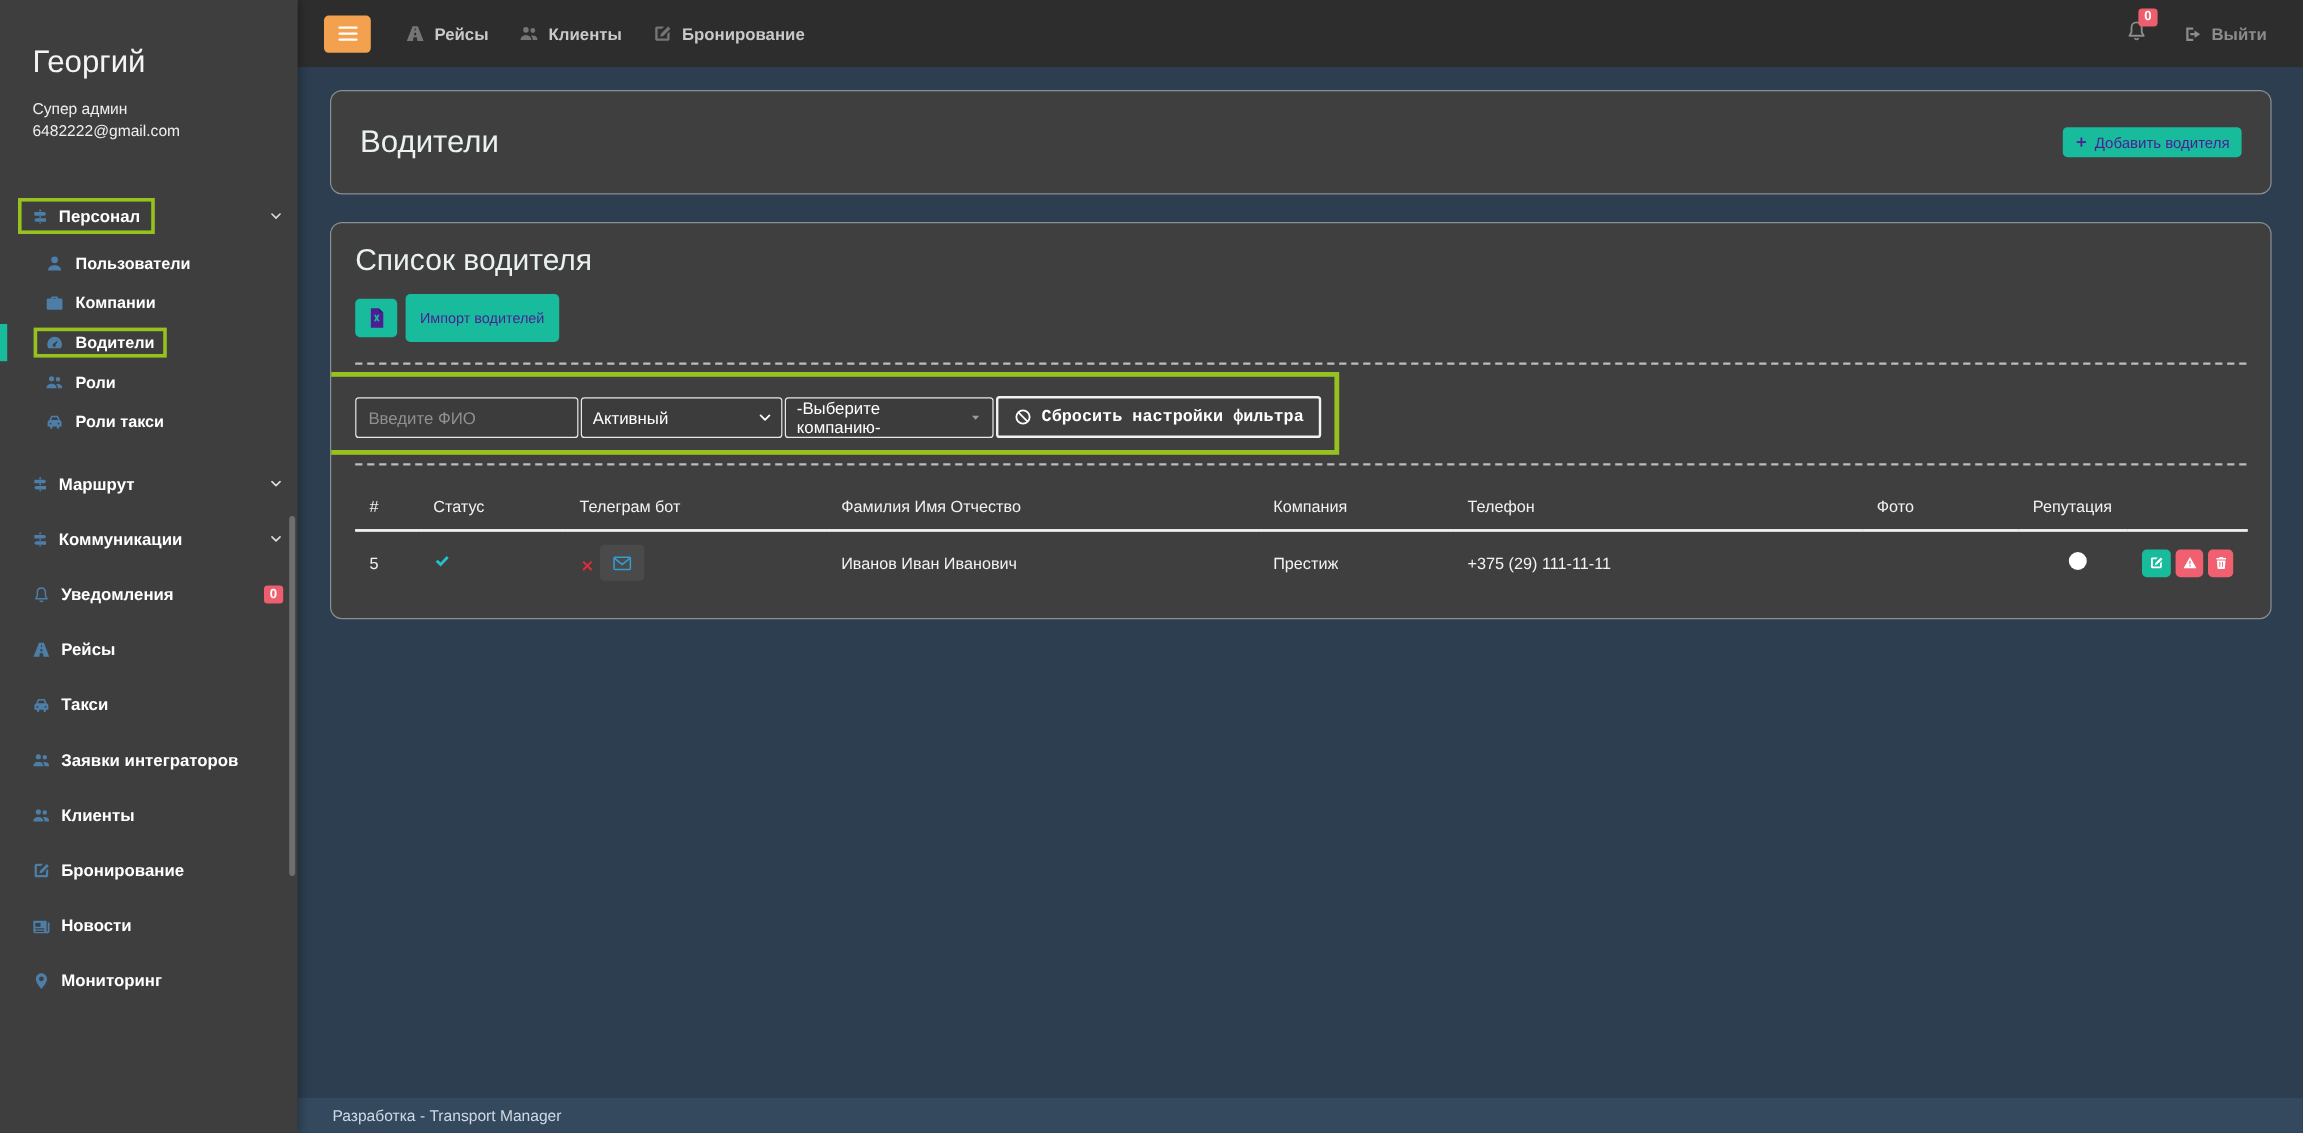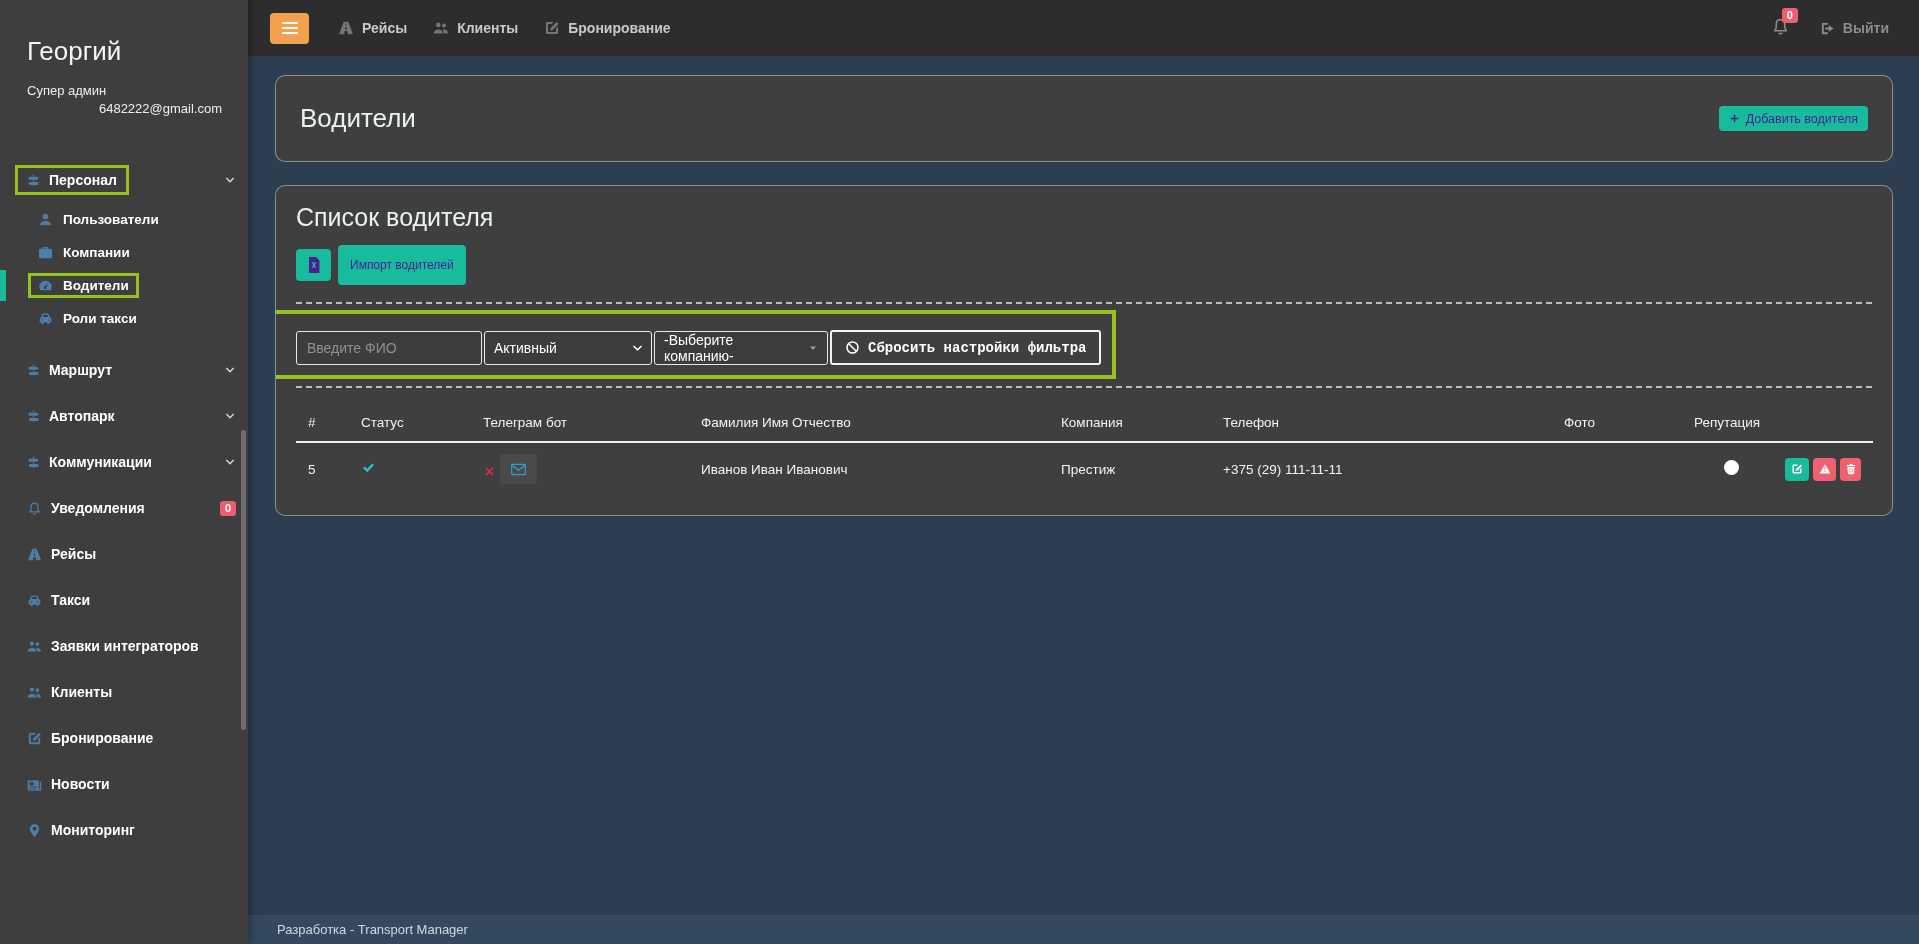--- a/index.html
+++ b/index.html
@@ -6,21 +6,21 @@
   html,body { width:1919px; height:944px; overflow:hidden; }
   body { font-family:"Liberation Sans", sans-serif; background:#2c3e50; }
   .app { display:flex; width:1919px; height:944px; }
 
   
   .sidebar { width:248px; flex-shrink:0; background:#3e3e3e; position:relative; z-index:2;
              box-shadow:3px 0 7px rgba(0,0,0,0.28); }
   .user-block { padding:36px 26px 0 27px; }
   .user-name { font-size:26px; font-weight:400; color:#f4f4f4; line-height:1.2; }
   .user-role { margin-top:16px; font-size:13px; font-weight:500; color:#efefef; line-height:16px; }
-  .user-email { margin-top:2px; font-size:13px; font-weight:500; color:#efefef; line-height:16px;text-align:right; }
+  .user-email { margin-top:2px; font-size:13px; font-weight:500; color:#efefef; line-height:16px; }
   .menu { margin-top:40px; }
   .menu-group, .menu-link { height:46px; display:flex; align-items:center; gap:9px;
       padding:0 12px 0 27px; color:#fff; font-size:14px; font-weight:700; cursor:pointer; }
   .menu-sub { height:33px; display:flex; align-items:center; gap:10px; padding:0 12px 0 38px;
       color:#fff; font-size:13.5px; font-weight:700; cursor:pointer; position:relative; }
   .submenu { margin-bottom:12px; }
   .icon { display:inline-flex; width:14px; height:14px; flex-shrink:0; }
   .icon svg { width:100%; height:100%; display:block; }
   .gicon { width:13px; height:13px; color:#4d7ea8; }
   .sicon { width:15px; height:15px; color:#4d7ea8; }
@@ -169,47 +169,42 @@
                 <svg viewBox="0 0 16 16" width="100%" height="100%">
                   <path fill="currentColor" fill-rule="evenodd" d="M8 2.8a6.6 6.6 0 0 0-6.6 6.6c0 1.4.4 2.6 1.1 3.7h11a6.9 6.9 0 0 0 1.1-3.7A6.6 6.6 0 0 0 8 2.8zm0 9.2a1.7 1.7 0 0 1-1.7-1.7c0-.6.3-1.2.9-1.5l4-2.8-2.3 4.2v.1A1.7 1.7 0 0 1 8 12z"></path>
                 </svg>
               </span>
             <span>Водители</span>
           </span>
         </div>
         <div class="menu-sub">
           <span class="icon sicon">
               <svg viewBox="0 0 16 16" width="100%" height="100%">
+                <path fill="currentColor" d="M5.3 7.2a2.3 2.3 0 1 0 0-4.6 2.3 2.3 0 0 0 0 4.6zM11 7.4a2 2 0 1 0 0-4 2 2 0 0 0 0 4zM0.8 13.4c0-2.6 2-4 4.5-4s4.5 1.4 4.5 4zM10.9 13.4c0-1.6-.6-2.8-1.5-3.6.5-.2 1-.3 1.6-.3 2 0 3.8 1.1 3.8 3.3v.6z"></path>
+              </svg>
+            </span>
+          <span>Роли</span>
+        </div>
+        <div class="menu-sub">
+          <span class="icon sicon">
+              <svg viewBox="0 0 16 16" width="100%" height="100%">
                 <path fill="currentColor" fill-rule="evenodd" d="M3.3 6.7l1.1-2.9c.3-.7.9-1.1 1.6-1.1h4c.7 0 1.3.4 1.6 1.1l1.1 2.9c.9.2 1.5 1 1.5 1.9v3.6h-2.1v.9a1.1 1.1 0 0 1-2.2 0v-.9H6.1v.9a1.1 1.1 0 0 1-2.2 0v-.9H1.8V8.6c0-.9.6-1.7 1.5-1.9zm1.6-.2h6.2l-.9-2.2a.5.5 0 0 0-.5-.3H6.3a.5.5 0 0 0-.5.3zM3.6 9.7a.8.8 0 1 0 1.6 0 .8.8 0 0 0-1.6 0zm7.2 0a.8.8 0 1 0 1.6 0 .8.8 0 0 0-1.6 0z"></path>
               </svg>
             </span>
           <span>Роли такси</span>
         </div>
       </div>
 
       <div class="menu-group">
         <span class="icon gicon">
             <svg viewBox="0 0 16 16" width="100%" height="100%">
               <path fill="currentColor" d="M7.1 0.8h1.8v2H7.1zM2 3.4h10.4l1.8 1.8-1.8 1.8H2zM7.1 7.6h1.8v1.6H7.1zM14 9.8H3.6L1.8 11.6l1.8 1.8H14zM7.1 14h1.8v1.2H7.1z"></path>
             </svg>
           </span>
         <span>Маршрут</span>
-        <span class="icon chev">
-            <svg viewBox="0 0 16 16" width="100%" height="100%">
-              <path fill="none" stroke="currentColor" stroke-width="1.8" stroke-linecap="round" stroke-linejoin="round" d="M3.5 5.8 8 10.3l4.5-4.5"></path>
-            </svg>
-          </span>
-      </div>
-      <div class="menu-group">
-        <span class="icon gicon">
-            <svg viewBox="0 0 16 16" width="100%" height="100%">
-              <path fill="currentColor" d="M7.1 0.8h1.8v2H7.1zM2 3.4h10.4l1.8 1.8-1.8 1.8H2zM7.1 7.6h1.8v1.6H7.1zM14 9.8H3.6L1.8 11.6l1.8 1.8H14zM7.1 14h1.8v1.2H7.1z"></path>
-            </svg>
-          </span>
-        <span>Автопарк</span>
         <span class="icon chev">
             <svg viewBox="0 0 16 16" width="100%" height="100%">
               <path fill="none" stroke="currentColor" stroke-width="1.8" stroke-linecap="round" stroke-linejoin="round" d="M3.5 5.8 8 10.3l4.5-4.5"></path>
             </svg>
           </span>
       </div>
       <div class="menu-group">
         <span class="icon gicon">
             <svg viewBox="0 0 16 16" width="100%" height="100%">
               <path fill="currentColor" d="M7.1 0.8h1.8v2H7.1zM2 3.4h10.4l1.8 1.8-1.8 1.8H2zM7.1 7.6h1.8v1.6H7.1zM14 9.8H3.6L1.8 11.6l1.8 1.8H14zM7.1 14h1.8v1.2H7.1z"></path>

